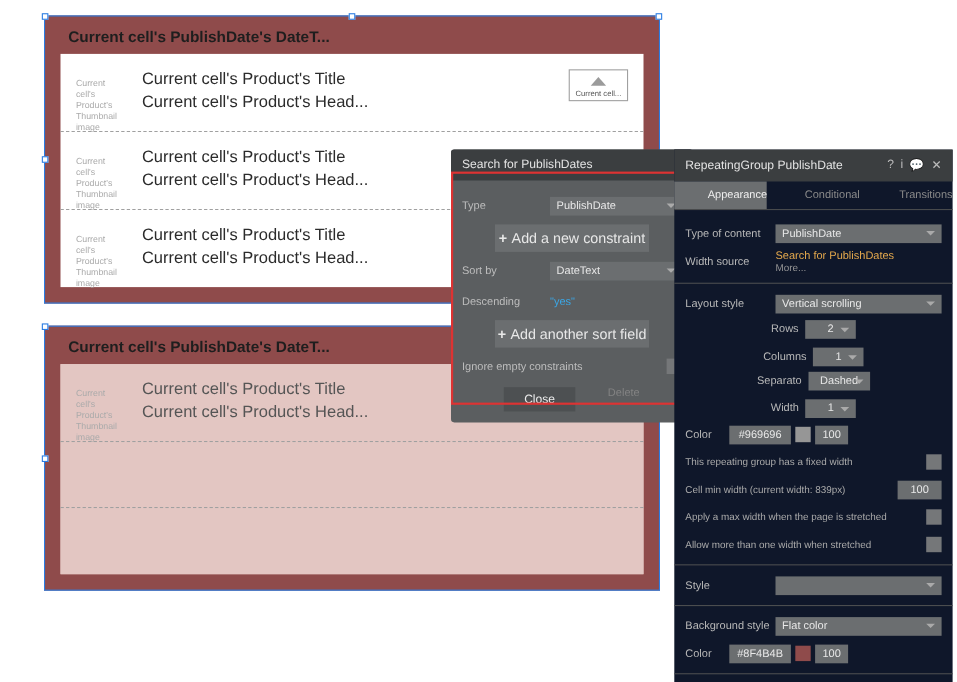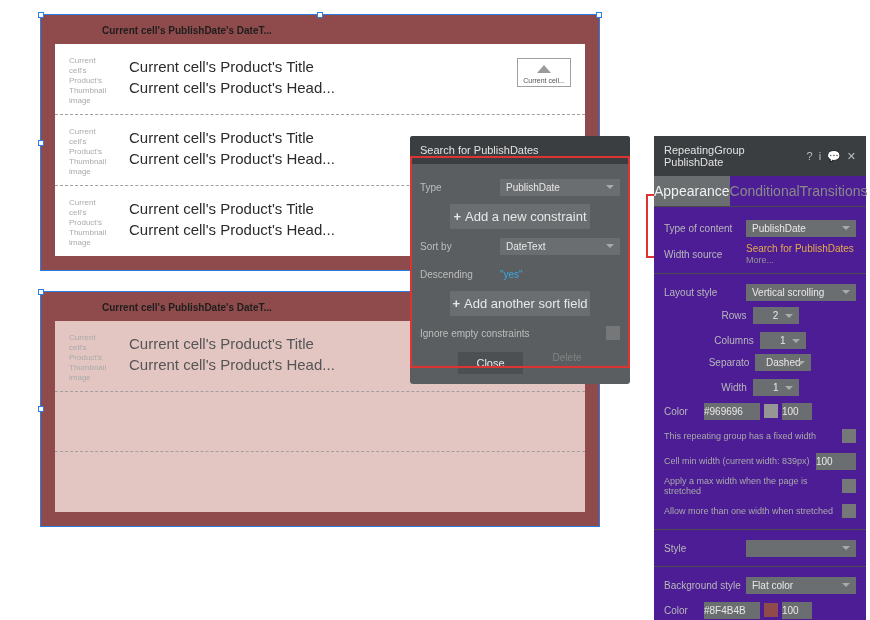--- a/index.html
+++ b/index.html
@@ -7,26 +7,26 @@
 
   
   .canvas { position: absolute; left: 40px; top: 0; width: 560px; height: 620px; }
   .sel-handle { position: absolute; width: 6px; height: 6px; border: 1px solid #2b7de3; background: #fff; }
   .h-tl { left: -3px; top: -3px; } .h-tr { right: -3px; top: -3px; }
   .h-ml { left: -3px; top: 50%; margin-top: -3px; } .h-mr { right: -3px; top: 50%; margin-top: -3px; }
   .h-tm { left: 50%; top: -3px; margin-left: -3px; }
 
   .rg-block { position: relative; width: 560px; border: 1px solid #2b7de3; }
   .rg-block.redfill { background: #8F4B4B; }
-  .rg-header { padding: 10px 21px 8px; font-weight: 700; font-size: 10px; color: #1e1e1e; margin-left: 40px; }
+  .rg-header { padding: 10px 21px 8px; font-weight: 700; font-size: 14px; color: #1e1e1e; }
   .rg-cell-list { background: #fff; margin: 0 14px 14px; }
   .rg-cell.inner-red { background: #e3c6c2; }
   .rg-cell { position: relative; border-bottom: 1px dashed #a0a0a0; padding: 14px; }
   .rg-cell:last-child { border-bottom: none; }
-  .thumb-ph { position: absolute; left: 14px; top: 12px; width: 45px; font-size: 8px; line-height: 10px; color: #aaa; font-weight: 500; }
+  .thumb-ph { position: absolute; left: 14px; top: 22px; width: 45px; font-size: 8px; line-height: 10px; color: #aaa; font-weight: 500; }
   .cell-lines { margin-left: 60px; }
   .cell-line { font-weight: 400; font-size: 15px; color: #2b2b2b; margin-bottom: 4px; }
   .triangle-box { position: absolute; right: 14px; top: 14px; width: 54px; border: 1px solid #a0a0a0; text-align: center; padding: 6px 0 2px; }
   .tri-up { width: 0; height: 0; margin: 0 auto 4px; border-left: 7px solid transparent; border-right: 7px solid transparent; border-bottom: 8px solid #9b9b9b; }
   .tri-label { font-size: 7px; color: #555; }
 
   
   .search-panel { position: absolute; left: 410px; top: 136px; width: 220px; background: #5b5e60; border-radius: 3px; font-size: 11px; color: #d0d0d0; }
   .sp-title { background: #3b3e40; padding: 8px 10px; font-size: 11px; color: #e2e2e2; border-radius: 3px 3px 0 0; }
   .sp-body { padding: 6px 10px 10px; }
@@ -38,38 +38,38 @@
   .sp-btn .plus { font-weight: 700; margin-right: 4px; }
   .sp-val-yes { color: #3ba7e6; font-size: 10px; flex: 1; }
   .sp-check { width: 14px; height: 14px; background: #757779; }
   .sp-bottom { display: flex; justify-content: center; gap: 30px; margin-top: 8px; align-items: flex-start; }
   .sp-close-btn { background: #4d5052; color: #eaeaea; padding: 5px 18px; font-size: 11px; cursor: pointer; }
   .sp-delete { color: #838383; font-size: 10px; }
   .red-box-1 { position: absolute; border: 2px solid #d33; left: 410px; top: 156px; width: 220px; height: 212px; pointer-events: none; }
   .red-box-2 { position: absolute; border: 2px solid #d33; left: 646px; top: 194px; width: 219px; height: 64px; pointer-events: none; }
 
   
-  .inspector { position: absolute; right: 4px; top: 136px; width: 212px; bottom: 0; background: #4c1d95; font-size: 10px; color: #cfcfcf; }
+  .inspector { position: absolute; right: 4px; top: 136px; width: 253px; bottom: 0; background: #0f172a; font-size: 10px; color: #cfcfcf; }
   .insp-title { background: #3b3e40; padding: 8px 10px; display: flex; justify-content: space-between; align-items: center; }
   .insp-title-text { font-size: 11px; color: #e2e2e2; }
   .insp-icons { display: flex; gap: 6px; color: #bcbcbc; font-size: 11px; }
   .insp-tabs { display: flex; border-bottom: 1px solid #484a4c; }
-  .insp-tab { flex: 1; text-align: left; padding: 7px 0; font-size: 14px; color: #8a8a8a; }
+  .insp-tab { flex: 1; text-align: right; padding: 7px 0; font-size: 10px; color: #8a8a8a; }
   .insp-tab.active { background: #6b6e70; color: #f0f0f0; }
   .insp-body { padding: 6px 10px; }
   .insp-row { display: flex; align-items: center; margin: 5px 0; min-height: 20px; }
   .insp-label { flex: 0 0 82px; font-size: 10px; color: #b8b8b8; }
   .insp-select { flex: 1; background: #6b6e70; padding: 3px 6px; font-size: 10px; color: #e8e8e8; position: relative; }
   .insp-select:after { content: ""; position: absolute; right: 6px; top: 50%; margin-top: -2px; border-left: 4px solid transparent; border-right: 4px solid transparent; border-top: 4px solid #aaa; }
   .insp-select.narrow { flex: 0 0 46px; text-align: center; }
   .insp-ds { font-size: 10px; color: #e5a94d; }
   .insp-ds-more { font-size: 9px; color: #969696; }
   .insp-hr { height: 1px; background: #4b4d4f; margin: 8px -10px; }
   .insp-text-small { font-size: 9px; color: #a9a9a9; flex: 1; }
-  .insp-num { flex: 0 0 40px; background: #6b6e70; padding: 3px 0; color: #e8e8e8; }
+  .insp-num { flex: 0 0 40px; background: #6b6e70; text-align: center; padding: 3px 0; color: #e8e8e8; }
   .insp-swatch { width: 14px; height: 14px; background: #969696; margin: 0 4px; }
   .insp-swatch.red { background: #8F4B4B; }
   .insp-check { width: 14px; height: 14px; background: #757779; }
   .two-col { display: flex; gap: 8px; flex-direction: column; }
   .two-col > div { display: flex; align-items: center; flex: 1; }
   .two-col .mini-label { font-size: 10px; color: #b8b8b8; margin-right: 6px; }
 </style>
 </head>
 <body>
 

